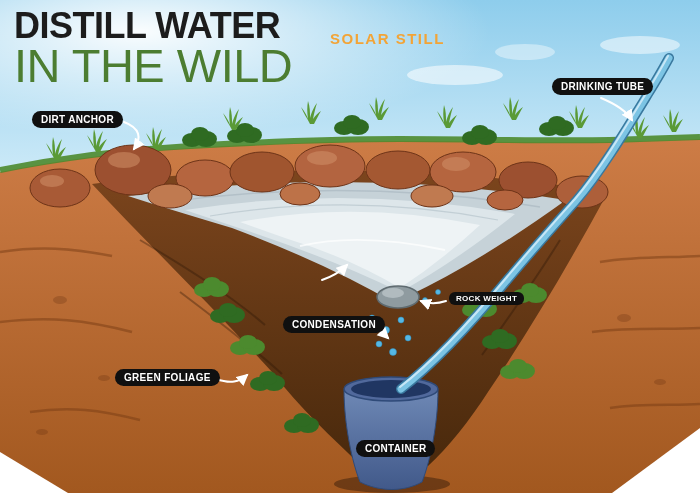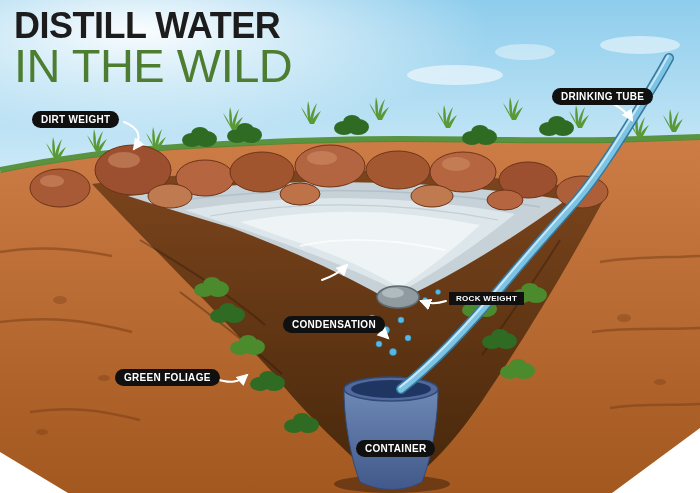--- a/index.html
+++ b/index.html
@@ -13,21 +13,21 @@
   .title .t2{font-size:47px;font-weight:400;letter-spacing:-.5px;color:var(--c-title_green,#4c7d31);}
   .subtitle{
     position:absolute;left:330px;top:30px;font-size:15px;font-weight:bold;
     letter-spacing:1.5px;color:var(--c-subtitle_orange,#f2a437);
   }
   .pill{
     position:absolute;background:var(--c-label_bg,#101010);color:var(--c-label_text,#fff);
     font-size:10px;font-weight:bold;letter-spacing:.3px;padding:3px 9px;border-radius:9px;
     white-space:nowrap;
   }
-  .pill-sm{font-size:8px;padding:2px 7px;border-radius:0;}
+  .pill-sm{font-size:8px;padding:2px 7px;border-radius:6px;}
 </style>
 </head>
 <body>
 
 <div class="stage">
 
 <svg width="700" height="493" viewBox="0 0 700 493">
   <defs>
     <linearGradient id="gSky" x1="0" y1="0" x2="0" y2="1">
       <stop offset="0" stop-color="#8ecdec"></stop>
@@ -210,21 +210,22 @@
     <path d="M446,301 C437,304 429,304 421,301" marker-end="url(#arw)"></path>
     <path d="M374,327 C380,331 384,334 388,338" marker-end="url(#arw)"></path>
     <path d="M216,379 C231,384 239,382 247,375" marker-end="url(#arw)"></path>
   </g>
 </svg>
 
 <div class="title">
   <div class="t1">DISTILL WATER</div>
   <div class="t2">IN THE WILD</div>
 </div>
-
-<div class="pill" style="left:32px;top:111px">DIRT WEIGHT</div>
-<div class="pill" style="left:552px;top:88px">DRINKING TUBE</div>
+<div class="subtitle">SOLAR STILL</div>
+
+<div class="pill" style="left:32px;top:111px">DIRT ANCHOR</div>
+<div class="pill" style="left:552px;top:78px">DRINKING TUBE</div>
 <div class="pill pill-sm" style="left:449px;top:292px">ROCK WEIGHT</div>
 <div class="pill" style="left:115px;top:369px">GREEN FOLIAGE</div>
 <div class="pill" style="left:283px;top:316px">CONDENSATION</div>
 <div class="pill" style="left:356px;top:440px">CONTAINER</div>
 
 </div>
 
 </body></html>

